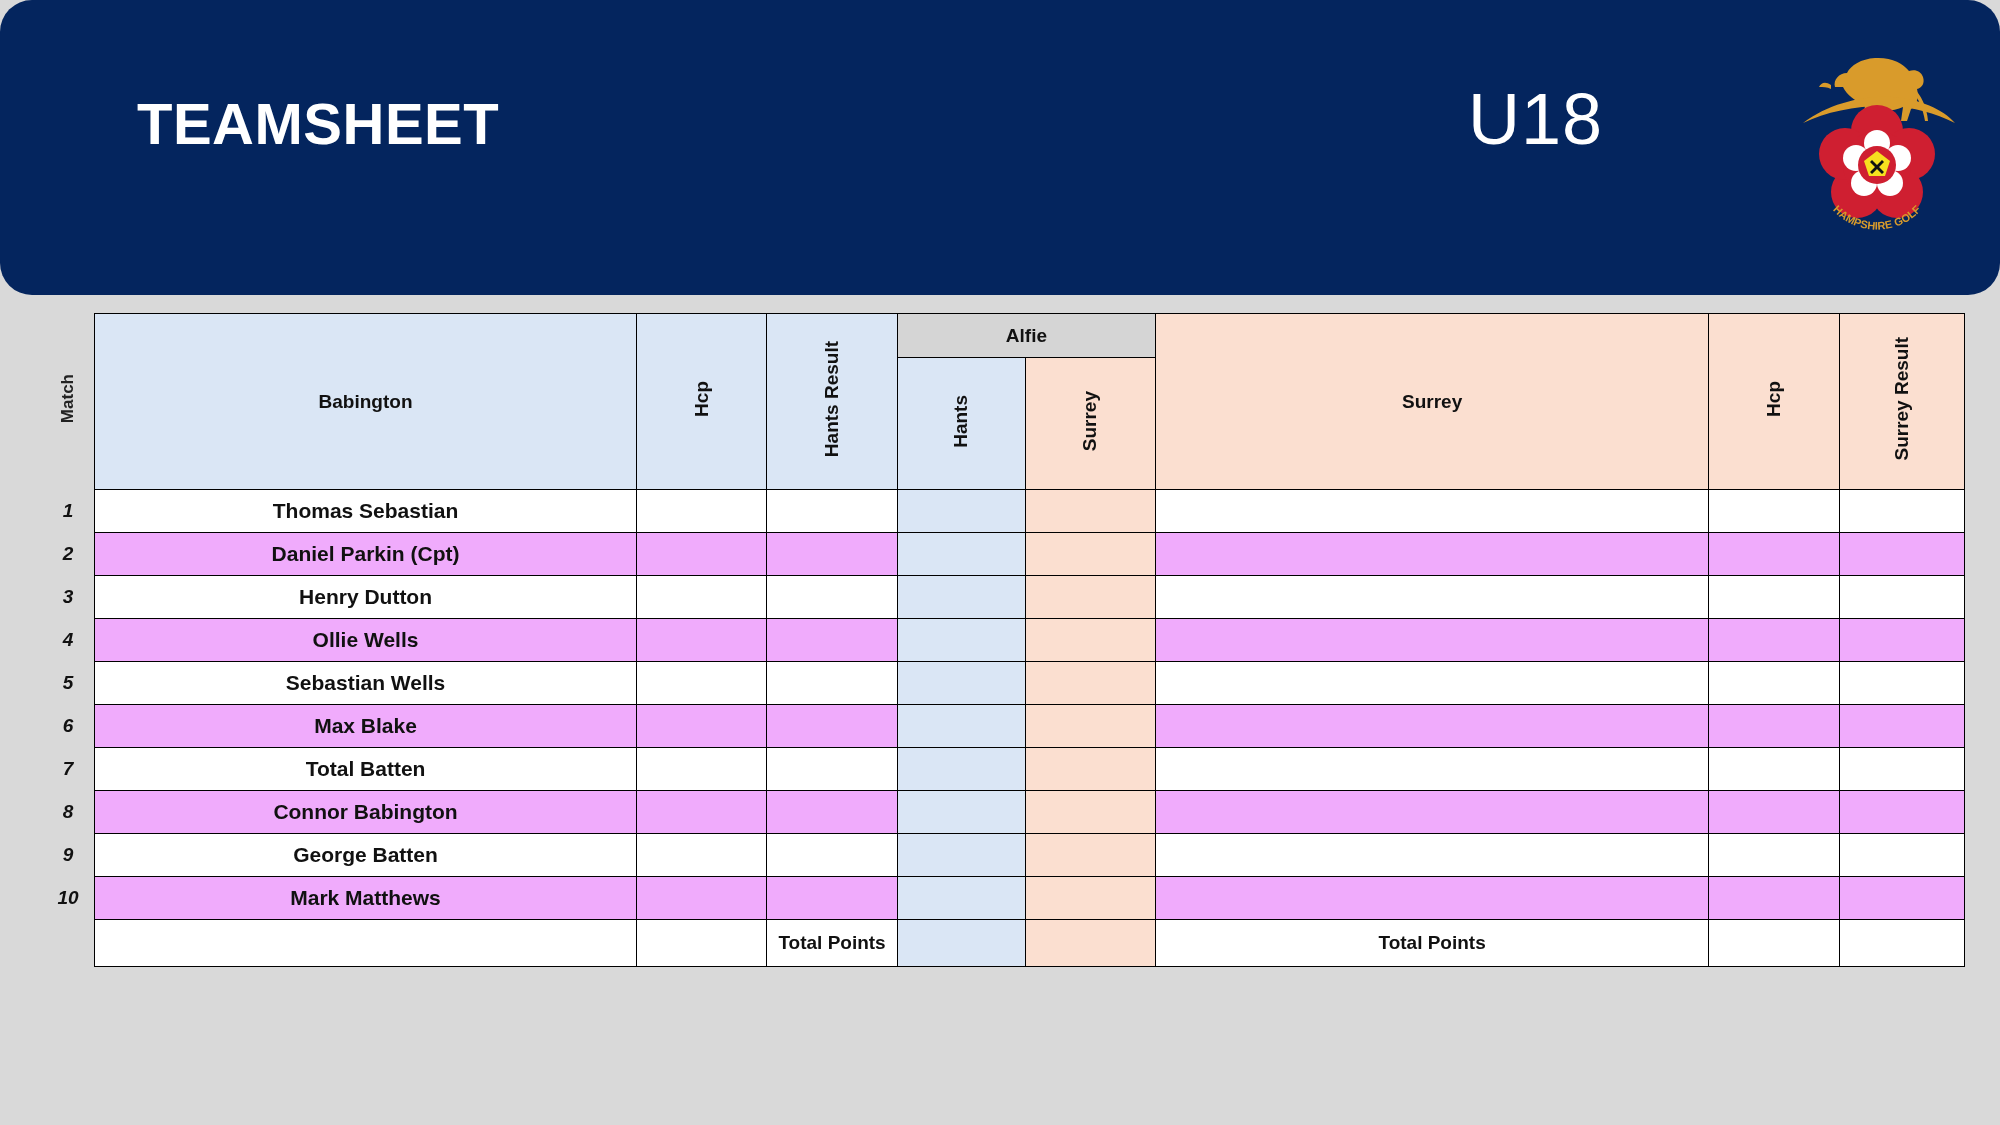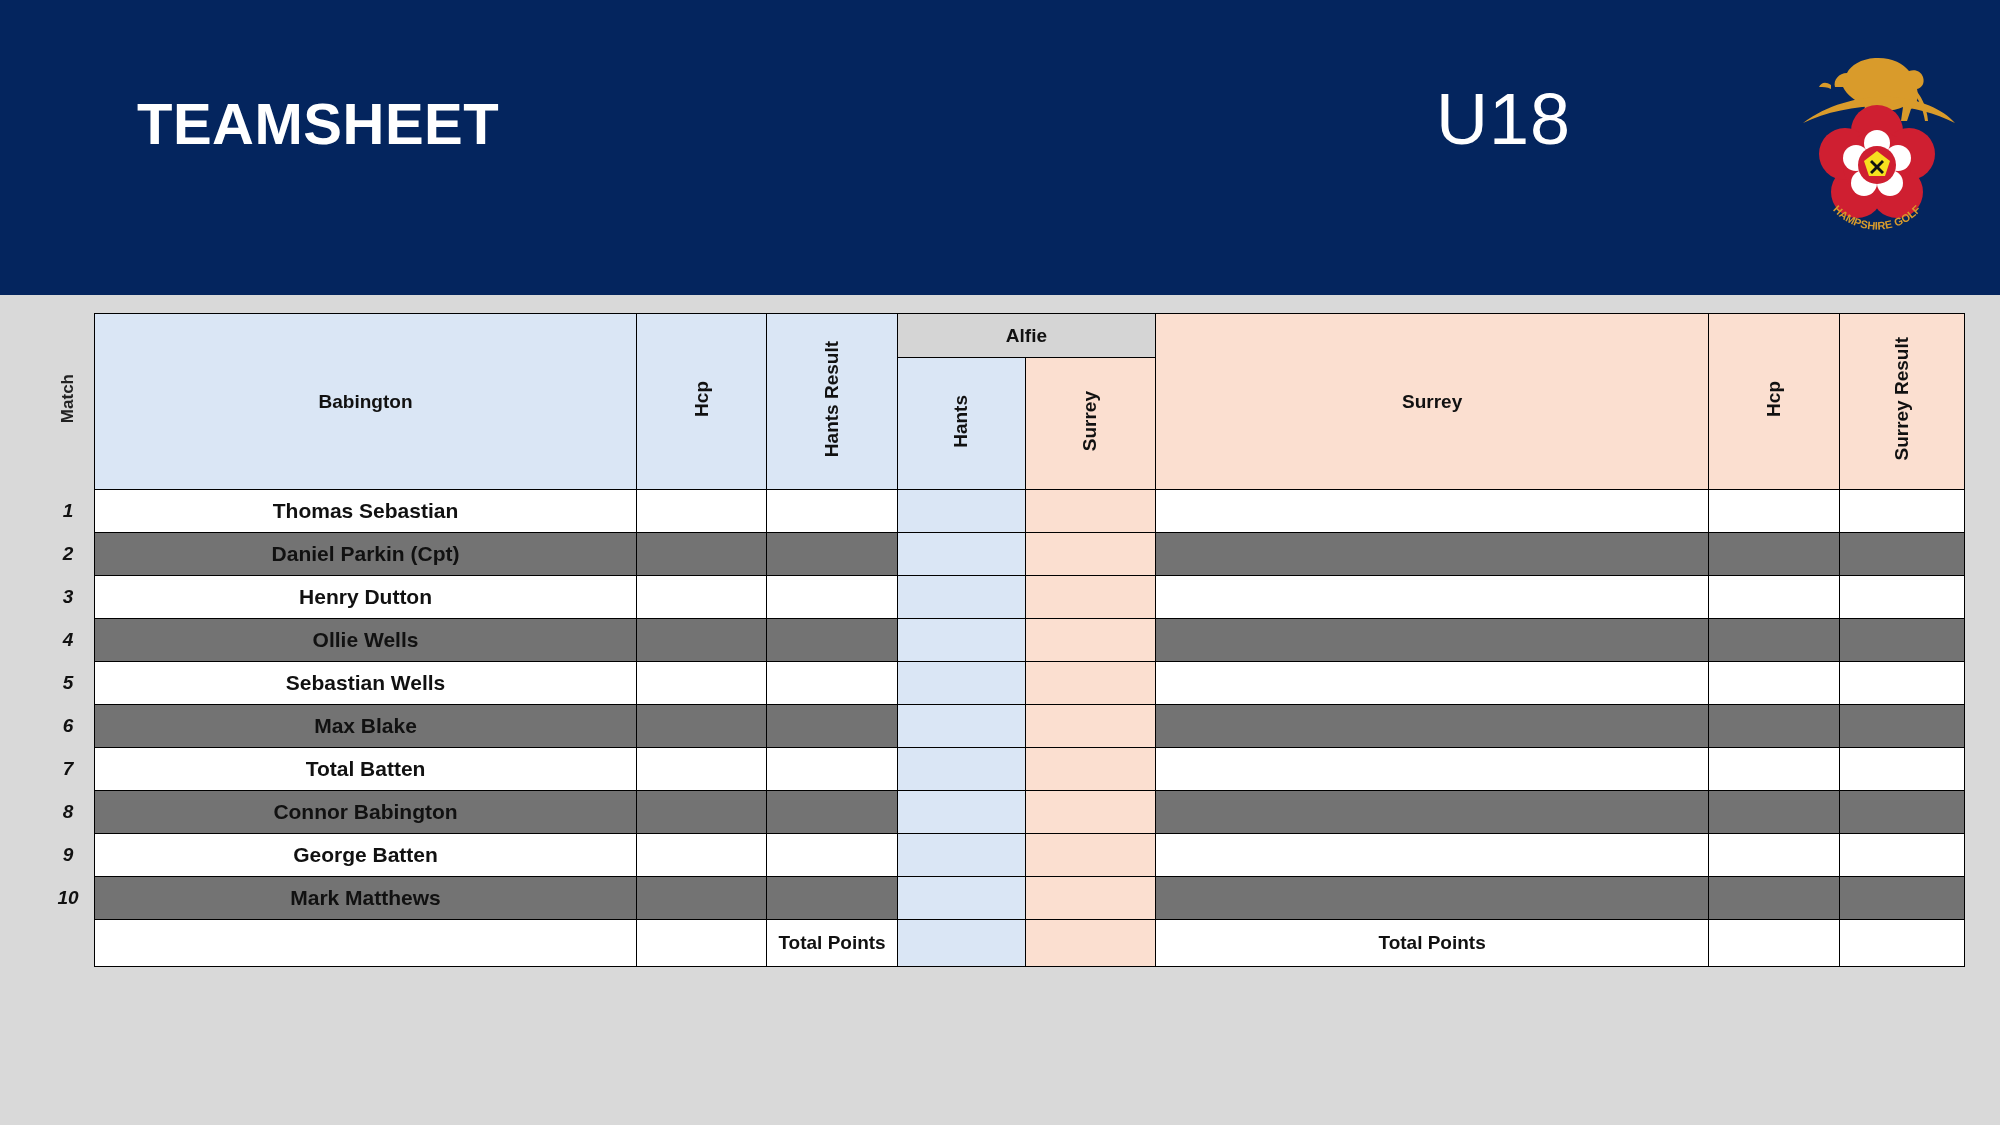--- a/index.html
+++ b/index.html
@@ -8,28 +8,29 @@
     background:#d9d9d9;
     font-family:"Liberation Sans","DejaVu Sans",sans-serif;
     overflow:hidden;
   }
   .page{position:relative;width:2000px;height:1125px;}
 
   
   .banner{
     position:absolute;left:0;top:0;width:2000px;height:295px;
     background:#04255e;
+    border-radius:32px;
   }
   .banner-title{
     position:absolute;left:137px;top:90px;
     font-size:58px;font-weight:bold;color:#ffffff;
     letter-spacing:0.5px;
   }
   .banner-age{
-    position:absolute;left:1436px;top:78px;
+    position:absolute;left:1468px;top:78px;
     font-size:72px;font-weight:400;color:#ffffff;
     letter-spacing:1px;
   }
   .logo{
     position:absolute;left:1795px;top:25px;width:165px;height:205px;
   }
 
   
   .sheet{
     position:absolute;left:42px;top:313px;
@@ -95,21 +96,21 @@
     height:131px;
     font-size:21px;
     font-weight:bold;
   }
 
   .blue{background:#dae6f5 !important;}
   .peach{background:#fbdfd0 !important;margin-top:12px;}
 
   .row td{height:42px;}
   .row .name{font-size:21px;font-weight:bold;}
-  .row.alt td{background:#737373;}
+  .row.alt td{background:#f0abfc;}
   .row.alt td.blue{background:#dae6f5 !important;}
   .row.alt td.peach{background:#fbdfd0 !important;}
 
   .totalrow td{height:46px;}
   .total-left{text-align:right;padding-right:10px;font-size:21px;font-weight:bold;}
   .total-right{text-align:center;font-size:21px;font-weight:bold;}
 </style>
 </head>
 <body>
 

